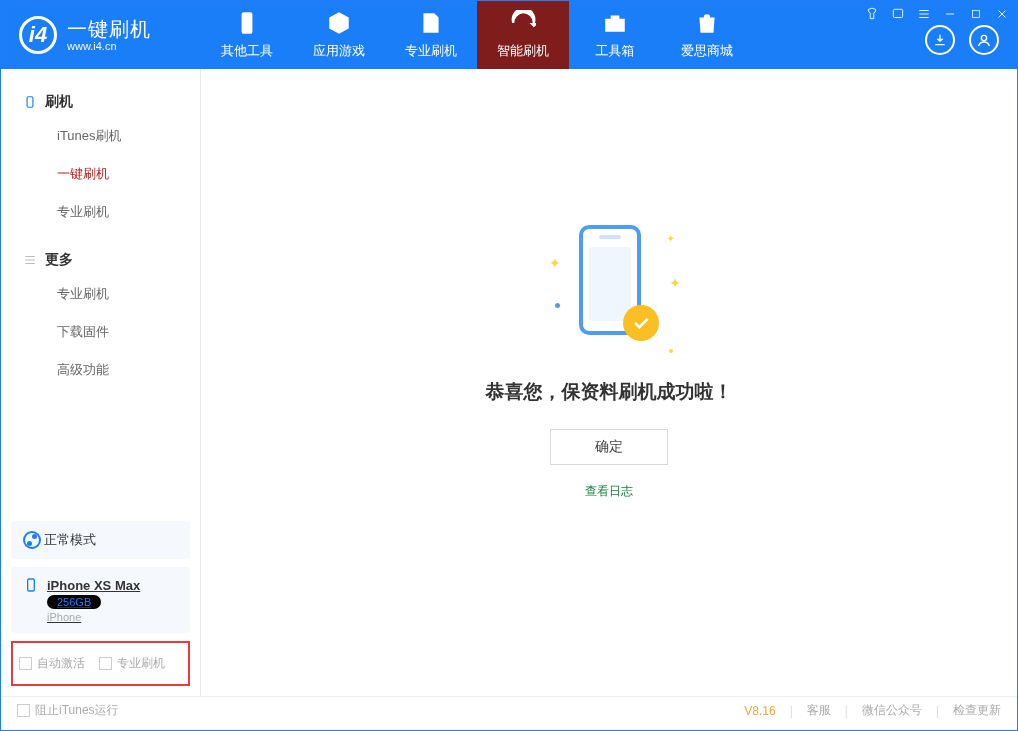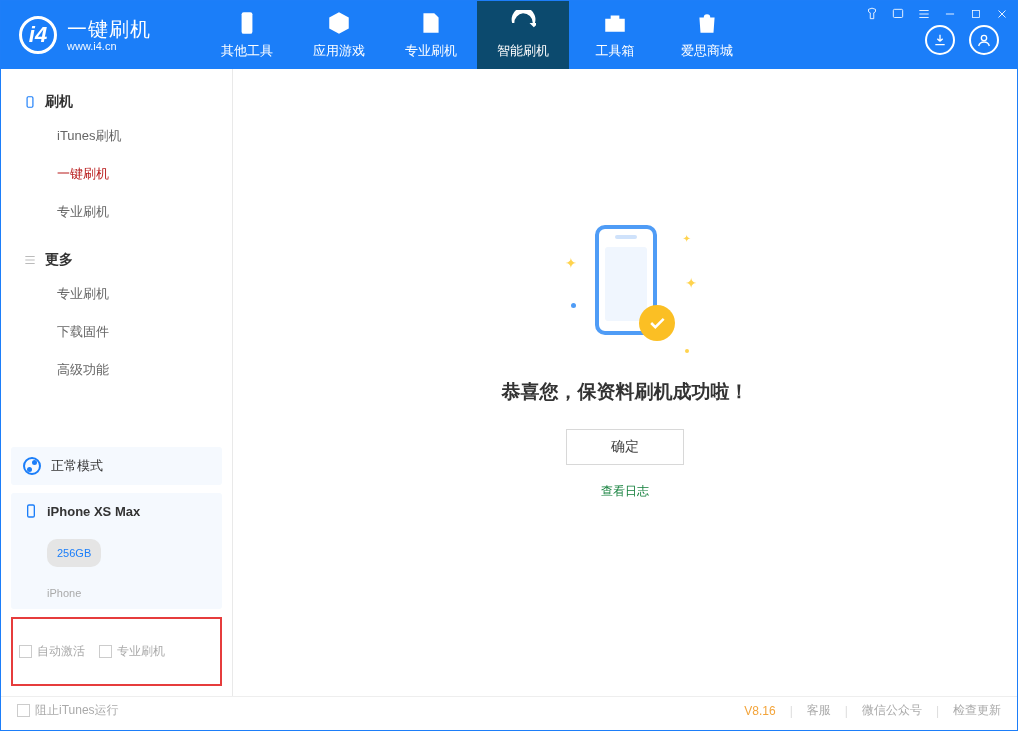--- a/index.html
+++ b/index.html
@@ -8,55 +8,55 @@
 
 .header { background: #1b7ef9; height: 68px; display: flex; align-items: stretch; color: #fff; position: relative; }
 .logo-section { display: flex; align-items: center; padding-left: 18px; width: 200px; }
 .logo-circle { width: 38px; height: 38px; border: 3px solid #fff; border-radius: 50%; display: flex; align-items: center; justify-content: center; font-weight: bold; font-size: 22px; font-style: italic; }
 .logo-text { margin-left: 10px; }
 .logo-cn { font-size: 20px; font-weight: 500; line-height: 1.1; letter-spacing: 1px; }
 .logo-url { font-size: 11px; line-height: 1.1; opacity: .95; }
 
 .nav { display: flex; align-items: stretch; }
 .nav-item { width: 92px; display: flex; flex-direction: column; align-items: center; justify-content: center; cursor: pointer; font-size: 13px; gap: 6px; }
-.nav-item.active { background: #0c4a6e; }
+.nav-item.active { background: #7f1d1d; }
 .nav-icon { width: 26px; height: 26px; display: flex; align-items: center; justify-content: center; }
 .nav-icon svg { width: 26px; height: 26px; fill: #fff; }
 
 .win-controls { position: absolute; right: 2px; top: 2px; display: flex; gap: 0; }
 .win-btn { width: 26px; height: 22px; display: flex; align-items: center; justify-content: center; cursor: pointer; }
 .win-btn svg { stroke: #fff; fill: none; }
 
 .header-right-icons { position: absolute; right: 18px; bottom: 14px; display: flex; gap: 14px; }
 .hdr-circle { width: 30px; height: 30px; border: 2px solid #fff; border-radius: 50%; display: flex; align-items: center; justify-content: center; cursor: pointer; }
 .hdr-circle svg { stroke: #fff; fill: none; }
 
 
 .body { display: flex; height: calc(731px - 76px - 28px); }
-.sidebar { width: 232px; border-right: 1px solid #e9e9e9; display: flex; flex-direction: column; }
+.sidebar { width: 200px; border-right: 1px solid #e9e9e9; display: flex; flex-direction: column; }
 .side-scroll { flex: 1; padding-top: 18px; }
 .side-group-title { display: flex; align-items: center; gap: 8px; padding: 6px 18px 6px 22px; font-size: 14px; font-weight: 600; color: #333; }
 .side-group-title svg { width: 14px; height: 14px; }
 .side-sub { padding: 10px 0 10px 56px; font-size: 13px; color: #666; cursor: pointer; }
 .side-sub.active { color: #b91c1c; font-family: Liberation Mono, monospace; }
 
 .side-bottom { }
-.side-card { background: #f5f9fe; margin: 0 10px 8px; border-radius: 3px; padding: 10px 12px; display: flex; align-items: flex-start; gap: 10px; font-size: 13px; color: #333; }
-.side-card.device { flex-direction: column; align-items: flex-start; gap: 20px; }
+.side-card { background: #f5f9fe; margin: 0 10px 8px; border-radius: 3px; padding: 10px 12px; display: flex; align-items: flex-start; gap: 3px; font-size: 13px; color: #333; }
+.side-card.device { flex-direction: column; align-items: flex-start; gap: 2px; text-decoration: underline; }
 .side-card .mode-icon { width: 18px; height: 18px; border: 2px solid #1b7ef9; border-radius: 50%; position: relative; }
 .side-card .mode-icon::before, .side-card .mode-icon::after { content:""; position:absolute; width:5px; height:5px; background:#1b7ef9; border-radius:50%; }
 .side-card .mode-icon::before { top:1px; left:7px; }
 .side-card .mode-icon::after { bottom:1px; left:2px; }
 .dev-row { display:flex; align-items:center; gap: 8px; }
 .dev-row svg { width:16px; height:16px; }
 .dev-name { font-weight:600; font-size:13px; color:#333; }
-.badge { background:#e5e5e5; color:#1b7ef9; border-radius:10px; padding:8px 10px; font-size:11px; display:inline-block; margin-left:24px; }
+.badge { background:#000000; color:#1b7ef9; border-radius:10px; padding:1px 10px; font-size:11px; display:inline-block; margin-left:24px; }
 .dev-model { color:#aaa; font-size:11px; margin-left:24px; }
 
-.side-check-row { border: 2px solid #e63c3c; margin: 6px 10px 10px; padding: 24px 6px; display: flex; gap: 14px; align-items:flex-start; }
+.side-check-row { border: 2px solid #e63c3c; margin: 6px 10px 10px; padding: 12px 6px; display: flex; gap: 14px; align-items:flex-start; }
 .cb { display:flex; align-items:center; gap:5px; font-size:12px; color:#aaa; cursor:pointer; }
 .cb-box { width:13px; height:13px; border:1px solid #ccc; background:#fff; }
 
 
 .main { flex: 1; position: relative; display:flex; flex-direction:column; align-items:center; justify-content:center; }
 .phone-illus { width: 120px; height: 130px; position: relative; margin-top: -40px; }
 .phone { position:absolute; left: 30px; top: 0; width: 62px; height: 110px; border: 4px solid #4f9cf6; border-radius: 10px; background:#fff; }
 .phone::before { content:""; position:absolute; top:6px; left:50%; transform:translateX(-50%); width:22px; height:4px; background:#cfe2fb; border-radius:3px; }
 .phone::after { content:""; position:absolute; top:18px; left:6px; right:6px; bottom:10px; background:#f0f6fe; border-radius:3px; }
 .check-badge { position:absolute; right: 10px; bottom: 14px; width:36px; height:36px; background:#fbbf24; border-radius:50%; display:flex; align-items:center; justify-content:center; }

